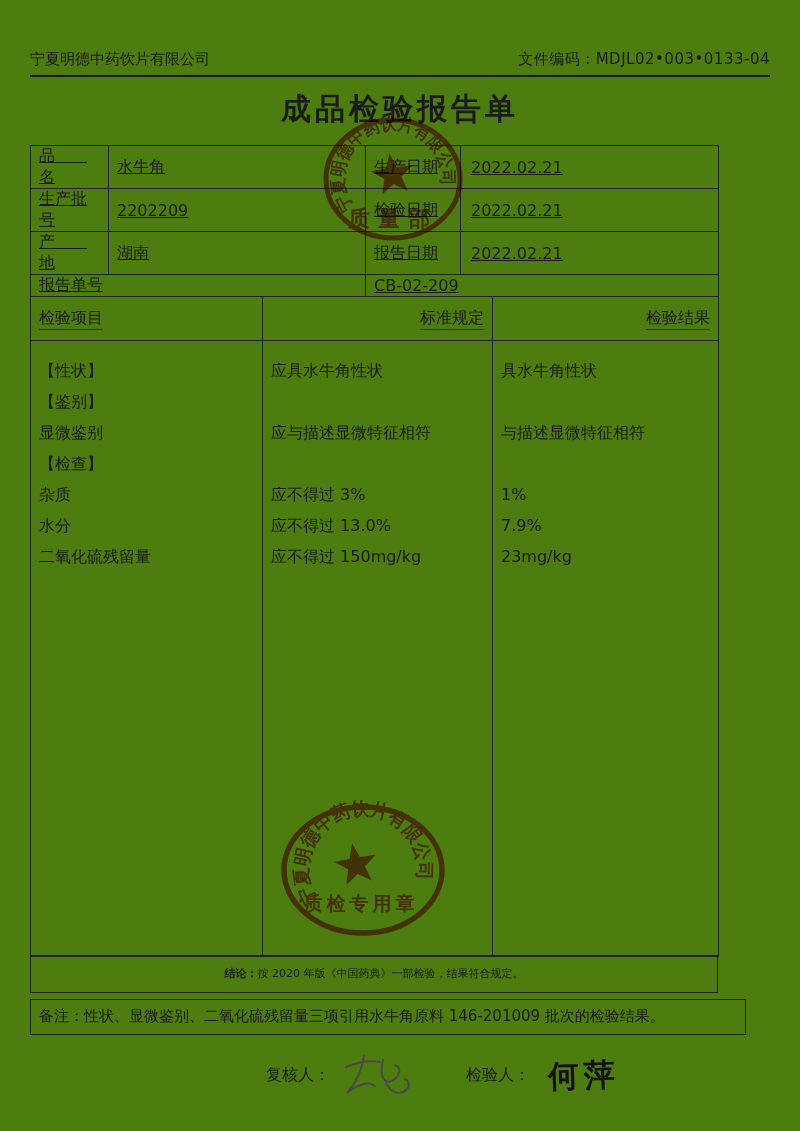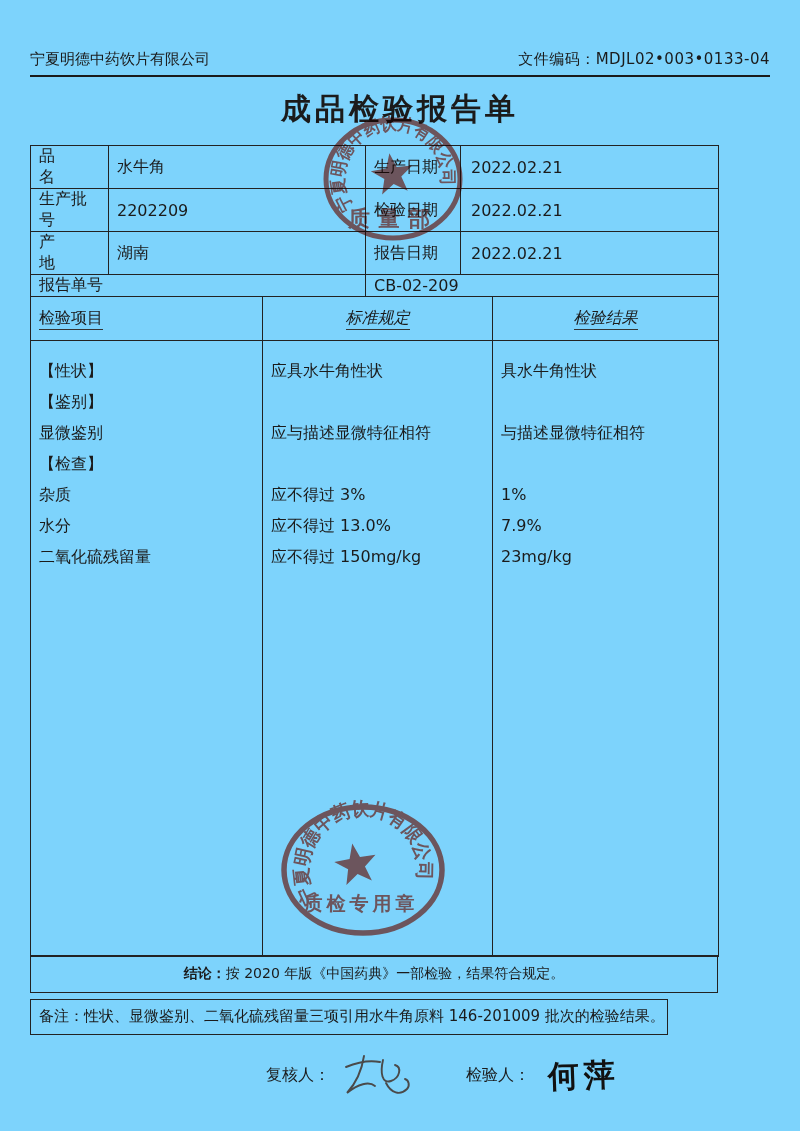--- a/index.html
+++ b/index.html
@@ -1,55 +1,55 @@
 <!DOCTYPE html>
 <html><head>
 <meta charset="utf-8">
 <style>
   * { margin:0; padding:0; box-sizing:border-box; }
   html,body { background:#e8e8e8; }
   .page {
     position:relative; width:800px; height:1131px; margin:0 auto;
-    background:#7dd3fc; color:#1b1b1b;
+    background:#4d7c0f; color:#1b1b1b;
     font-family:"DejaVu Sans","Liberation Sans",sans-serif;
     overflow:hidden;
   }
   .inner { margin:0 30px; }
   
   .hdr {
     display:flex; justify-content:space-between; align-items:flex-end;
     padding-top:50px; padding-bottom:6px; border-bottom:2px solid #1a1a1a;
     width:740px; font-size:15px;
   }
   .hdr .code { letter-spacing:0.5px; }
   .title {
     width:740px; text-align:center; font-size:30px; font-weight:bold;
     letter-spacing:4px; margin-top:12px; height:46px; line-height:40px;
   }
   
   table { border-collapse:collapse; table-layout:fixed; width:688px; }
   td { border:1.5px solid #222; font-size:16px; padding:0 8px; overflow:hidden; }
-  .t1 { margin-top:10px; }
+  .t1 { margin-top:10px;text-decoration:underline; }
   .t1 td { height:32px; }
   .t1 tr.rno td { height:19px; }
   .t1 td.lbl { padding-left:10px; }
   .t2 { margin-top:-1.5px; }
   .t2 td.h { height:44px; vertical-align:middle; }
-  .t2 td.h.c { text-align:center;font-style:italic; }
+  .t2 td.h.c { text-align:right; }
   .ul { border-bottom:1px solid #333; padding-bottom:2px; }
   .t2 td.body { height:616px; vertical-align:top; padding-top:14px; }
   .ln { height:31px; line-height:31px; white-space:nowrap; }
   
   .conc {
     width:688px; border:1.5px solid #222; margin-top:-1.5px;
-    height:38px; line-height:35px; text-align:center; font-size:14px;
+    height:38px; line-height:35px; text-align:center; font-size:11px;
   }
   .conc .b { font-weight:bold; }
   .remark {
-    width:638px; border:1.5px solid #222; margin-top:6px;
+    width:716px; border:1.5px solid #222; margin-top:6px;
     height:36px; line-height:33px; font-size:15px; padding-left:8px;
     white-space:nowrap;
   }
   
   .sigs { position:relative; width:740px; height:70px; margin-top:22px; font-size:16px; }
   .sig-group { position:absolute; top:8px; display:flex; align-items:flex-start; }
   .sig-name {
     font-size:31px; font-weight:bold; letter-spacing:5px;
     transform:rotate(-2deg); margin-left:18px; margin-top:-10px; color:#111;
   }

